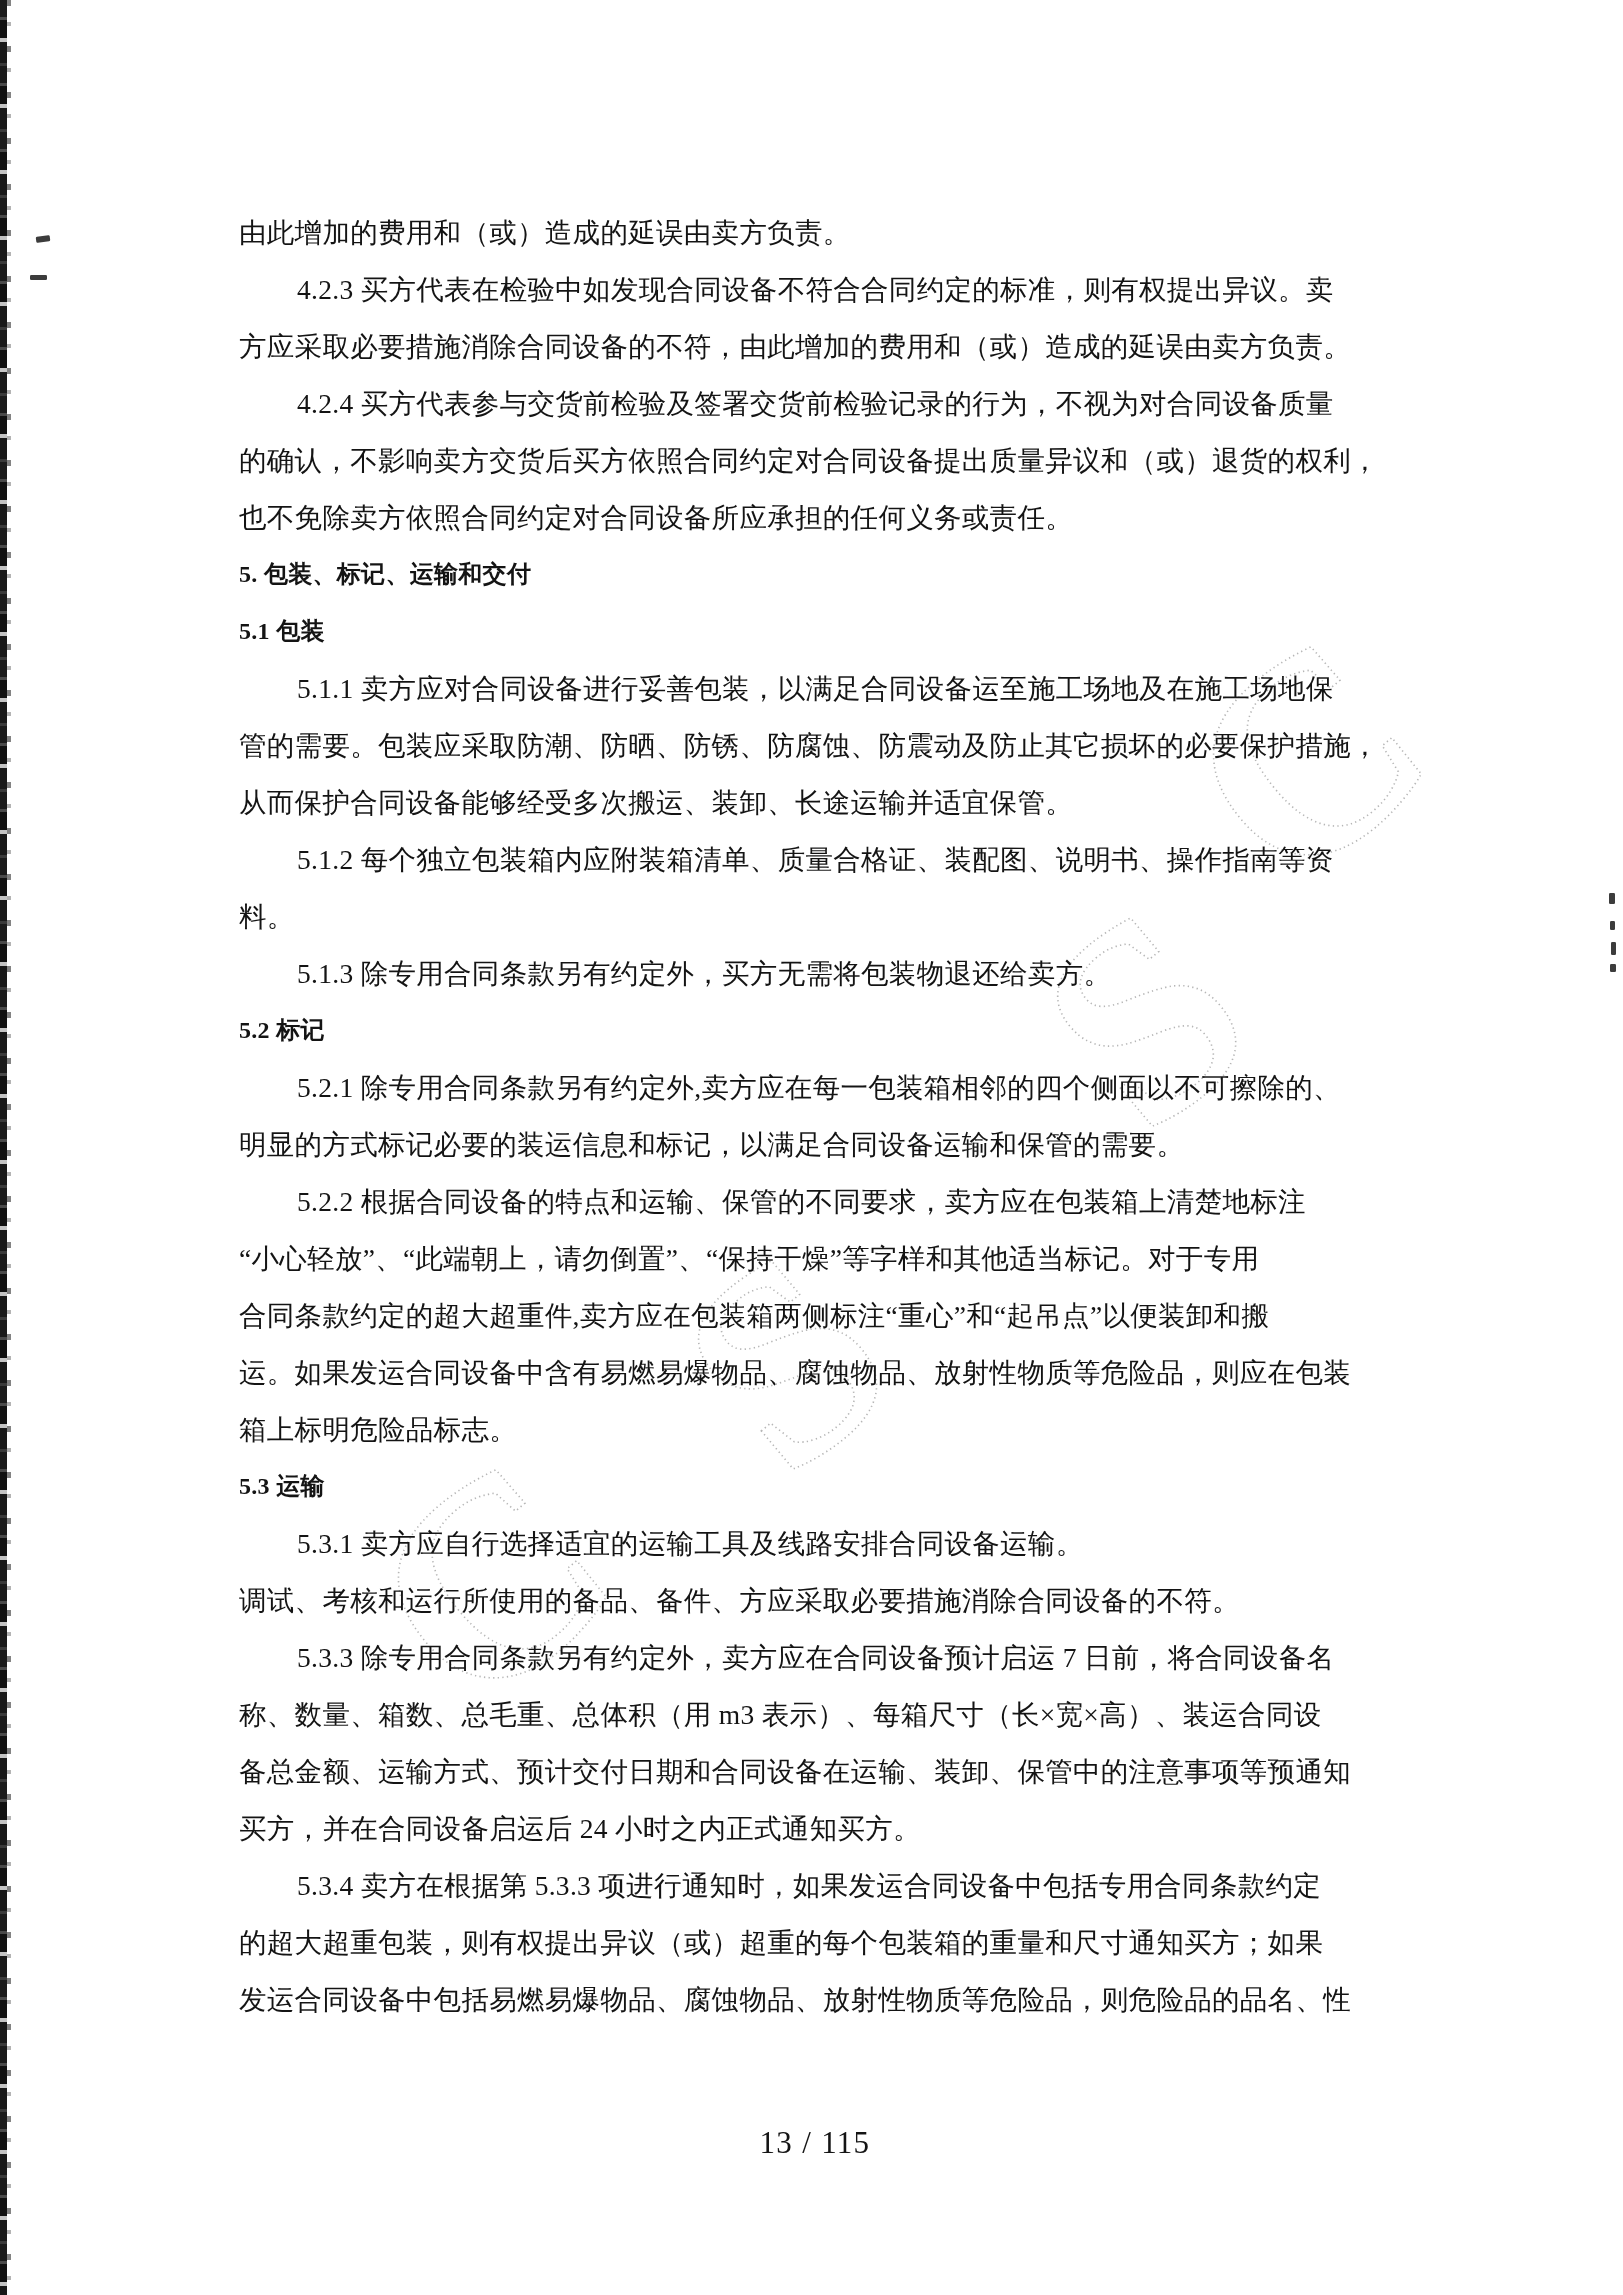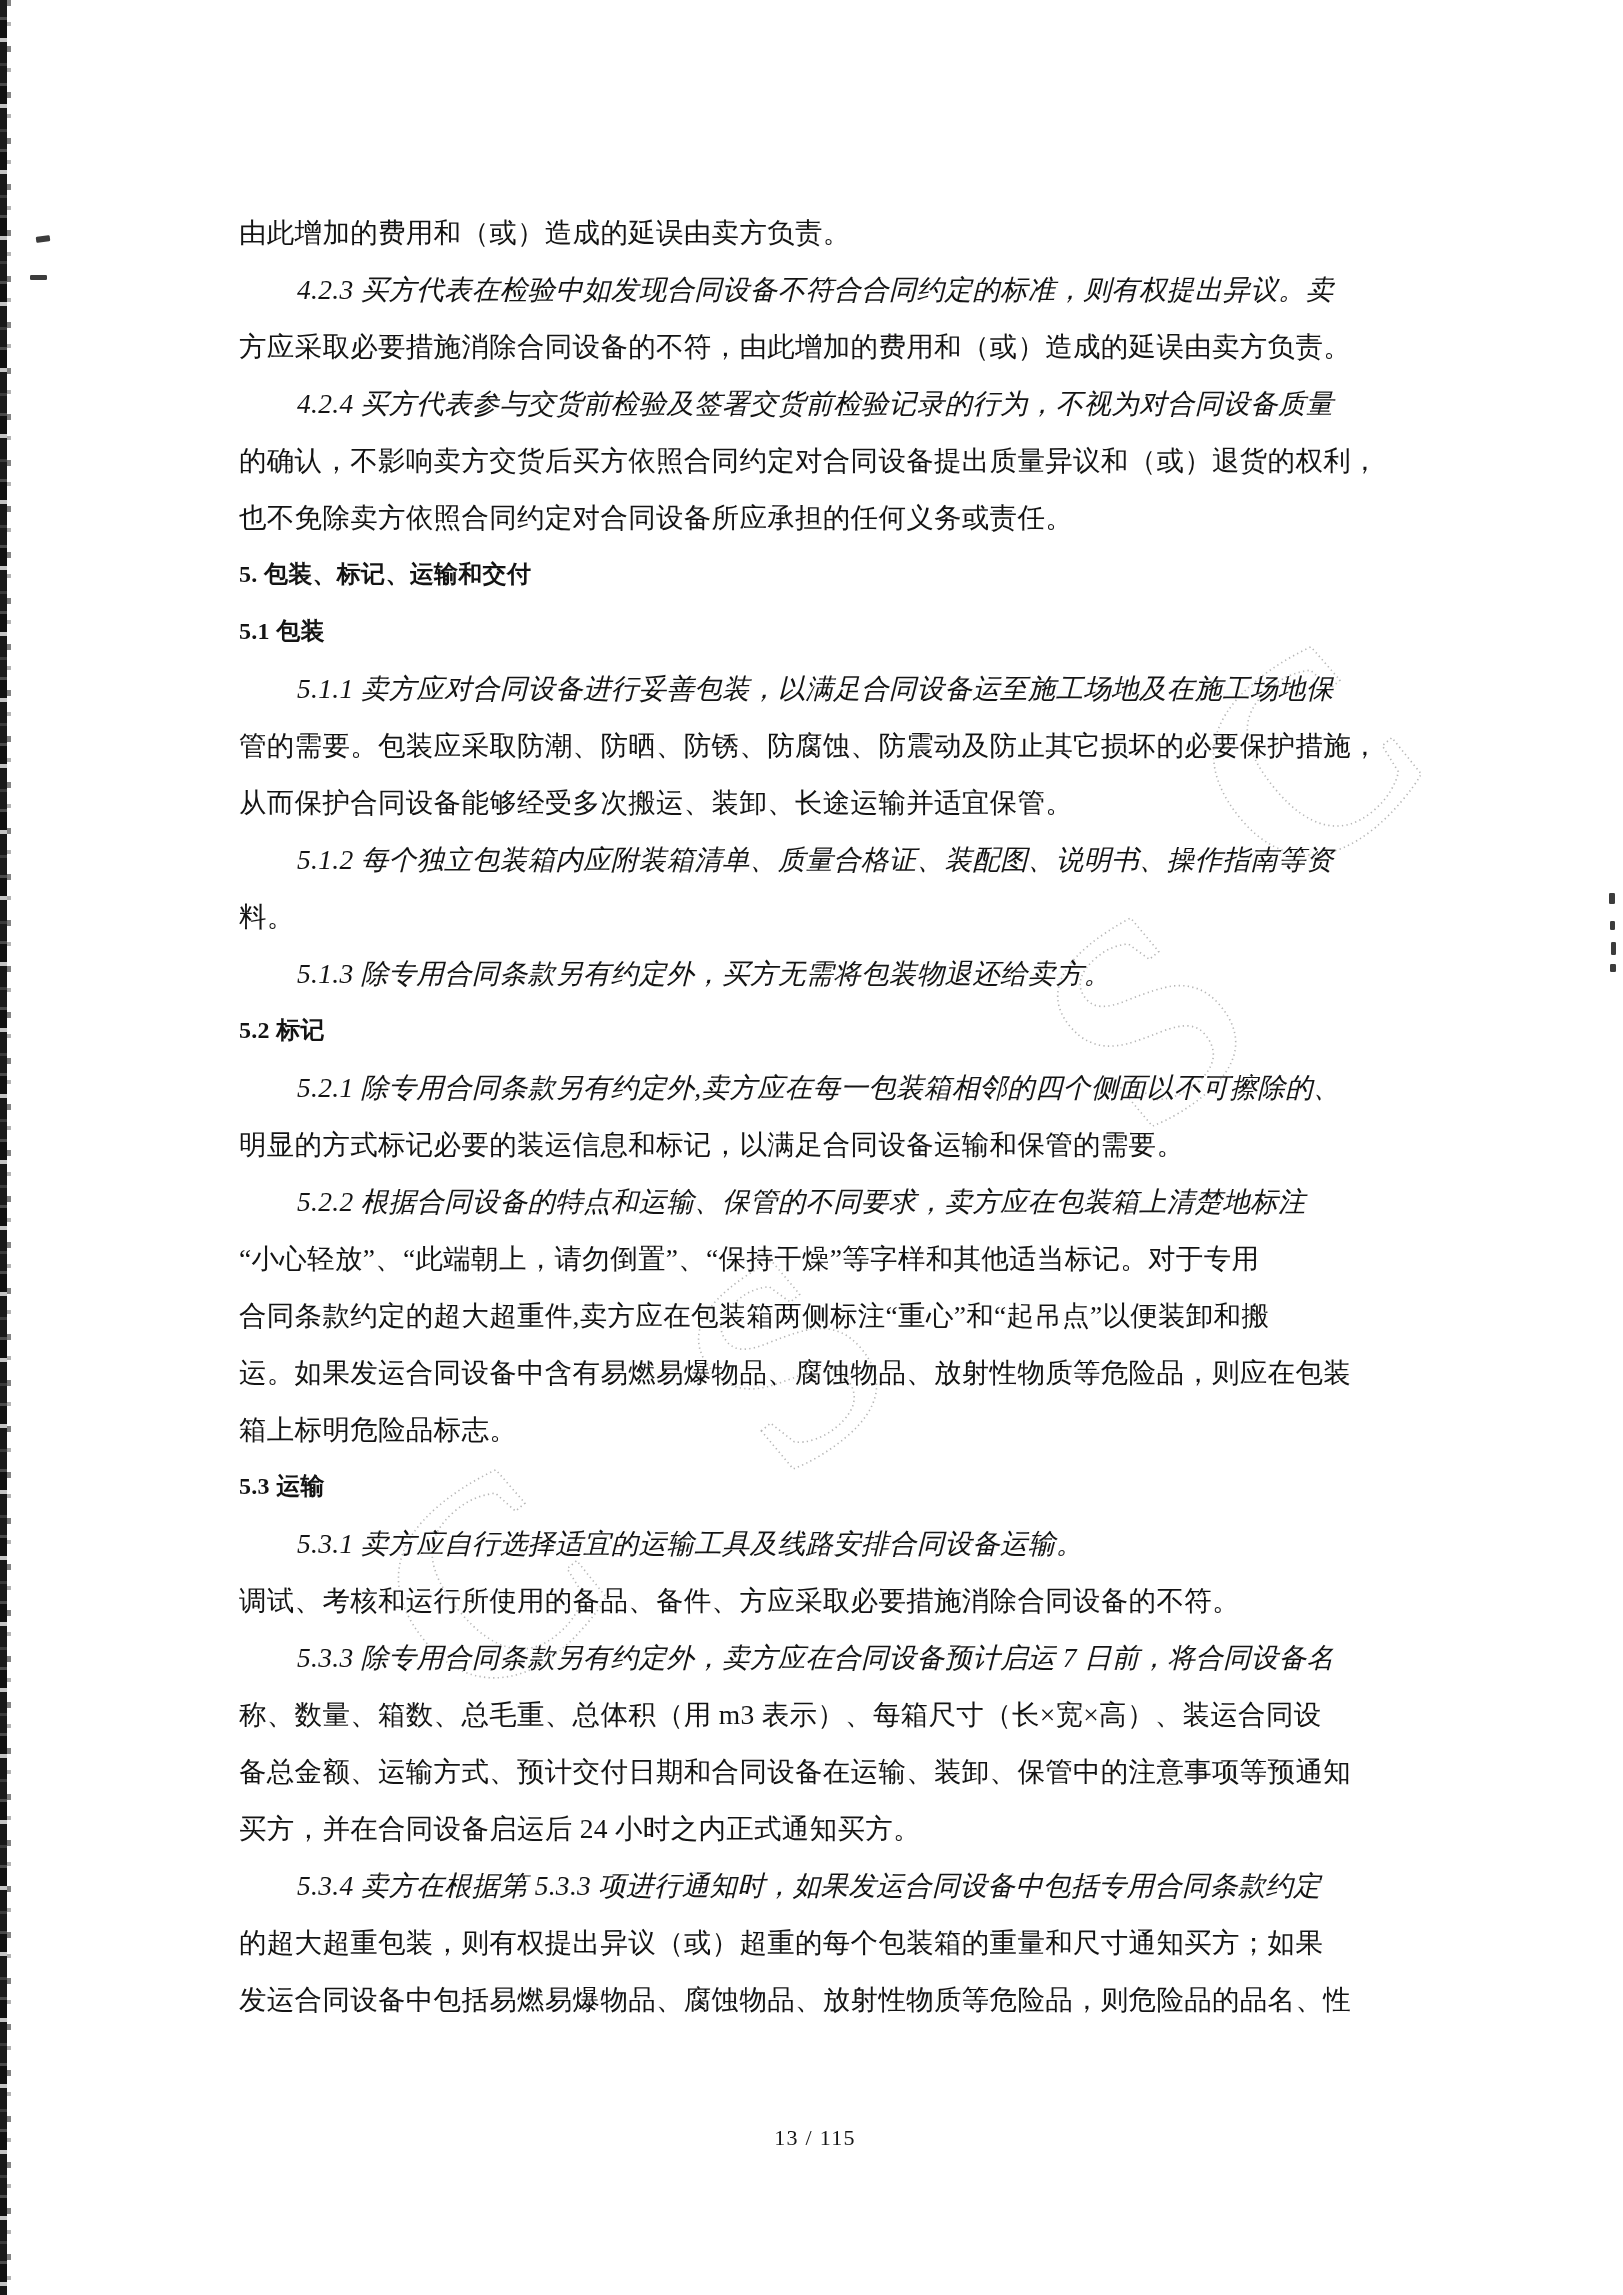--- a/index.html
+++ b/index.html
@@ -27,25 +27,25 @@
   }
   .watermark{position:absolute;left:0;top:0;pointer-events:none;}
   .content{
     position:absolute;
     left:239px;top:204px;width:1152px;
     font-size:27.5px;line-height:57px;
     letter-spacing:0.3px;
     white-space:nowrap;
   }
   .line{height:57px;}
-  .indent{padding-left:58px;font-style:italic;}
+  .indent{padding-left:58px;}
   .heading{font-weight:bold;font-size:24px;}
   .footer{
     position:absolute;left:239px;top:2125px;width:1152px;
-    text-align:center;font-size:22px;letter-spacing:1.3px;
+    text-align:center;font-size:31px;letter-spacing:1.3px;
   }
   
   .mark{position:absolute;background:#3c3c3c;border-radius:1.3px;}
   .m-tilde{left:36px;top:236px;width:14.4px;height:5.9px;transform:rotate(-8deg);}
   .m-dash{left:30px;top:275px;width:17px;height:4.6px;}
   .m-r1{left:1609px;top:893px;width:5.9px;height:11px;}
   .m-r2{left:1610px;top:921px;width:5.2px;height:8.5px;}
   .m-r3{left:1611px;top:942px;width:4.6px;height:13px;}
   .m-r4{left:1610px;top:964px;width:5.9px;height:7.9px;}
 </style>

